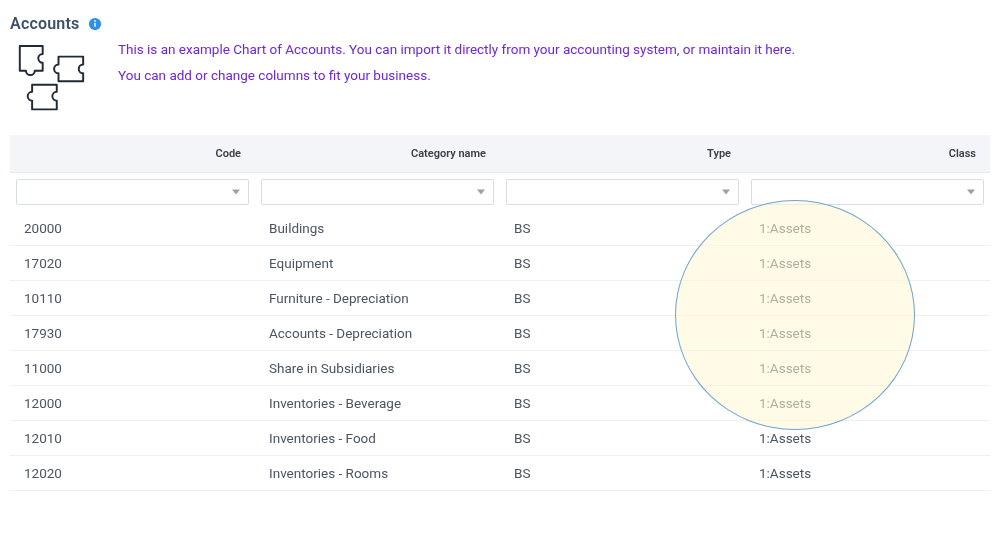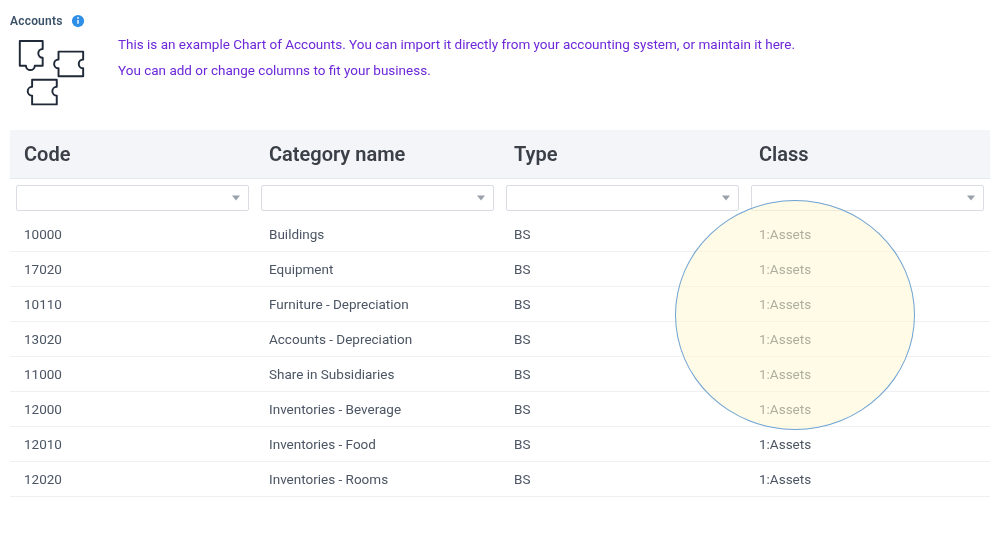--- a/index.html
+++ b/index.html
@@ -1,28 +1,28 @@
 <!DOCTYPE html>
 <html><head>
 <meta charset="utf-8">
 <style>
   * { box-sizing: border-box; margin: 0; padding: 0; }
   html, body { width: 1000px; height: 549px; font-family: -apple-system, BlinkMacSystemFont, "Segoe UI", Roboto, Arial, sans-serif; background: #fff; color: #3b4048; overflow: hidden; }
   .page { position: relative; width: 1000px; height: 549px; padding: 14px 10px 0 10px; }
   .header-row { display: flex; align-items: center; gap: 8px; margin-bottom: 4px; }
-  .title { font-size: 12px; font-weight: 600; color: #3b5168; letter-spacing: .2px; }
+  .title { font-size: 16px; font-weight: 600; color: #3b5168; letter-spacing: .2px; }
   .info-icon svg { display: block; }
   .intro { display: flex; align-items: flex-start; gap: 18px; margin: 6px 0 8px 0; }
   .puzzle-wrap { width: 90px; flex: 0 0 90px; display: flex; align-items: center; justify-content: center; }
   .intro-text { flex: 1; font-size: 13.5px; color: #6d28d9; line-height: 1.6; }
   .intro-text p { margin-bottom: 4px; }
   .intro-text p.spaced { margin-top: 2px; }
   .table { width: 100%; border-collapse: collapse; }
   .thead-row { background: #f3f5f9; }
-  .th { text-align: left; font-size: 20px; font-weight: 600; color: #3b4048; padding: 12px 14px; border-bottom: 1px solid #e6e9ee; }
+  .th { text-align: right; font-size: 11px; font-weight: 600; color: #3b4048; padding: 12px 14px; border-bottom: 1px solid #e6e9ee; }
   .filter-row td { padding: 6px 6px; background: #fff; }
   .filter-input { width: 100%; height: 26px; border: 1px solid #d9dde3; border-radius: 2px; background: #fff; position: relative; cursor: pointer; }
   .filter-input::after { content: ""; position: absolute; right: 8px; top: 50%; transform: translateY(-50%); width: 0; height: 0; border-left: 4px solid transparent; border-right: 4px solid transparent; border-top: 5px solid #9aa1ab; }
   .row td { font-size: 13.5px; color: #4b5563; padding: 9px 14px; border-bottom: 1px solid #eef0f3; }
   .col-code { width: 245px; }
   .col-name { width: 245px; }
   .col-type { width: 245px; }
   .col-class { width: 245px; }
   .highlight-circle { position: absolute; border: 1.5px solid #6ea3d6; border-radius: 50%; pointer-events: none; }
   .highlight-fill { position: absolute; border-radius: 50%; background: rgba(255, 248, 210, 0.55); pointer-events: none; }
@@ -78,39 +78,39 @@
         <td>
             <div class="filter-input"></div>
           </td>
         <td>
             <div class="filter-input"></div>
           </td>
       </tr>
     </thead>
     <tbody>
       <tr class="row">
-        <td>10000</td>
+        <td>20000</td>
         <td>Buildings</td>
         <td>BS</td>
         <td>1:Assets</td>
       </tr>
       <tr class="row">
         <td>17020</td>
         <td>Equipment</td>
         <td>BS</td>
         <td>1:Assets</td>
       </tr>
       <tr class="row">
         <td>10110</td>
         <td>Furniture - Depreciation</td>
         <td>BS</td>
         <td>1:Assets</td>
       </tr>
       <tr class="row">
-        <td>13020</td>
+        <td>17930</td>
         <td>Accounts - Depreciation</td>
         <td>BS</td>
         <td>1:Assets</td>
       </tr>
       <tr class="row">
         <td>11000</td>
         <td>Share in Subsidiaries</td>
         <td>BS</td>
         <td>1:Assets</td>
       </tr>

